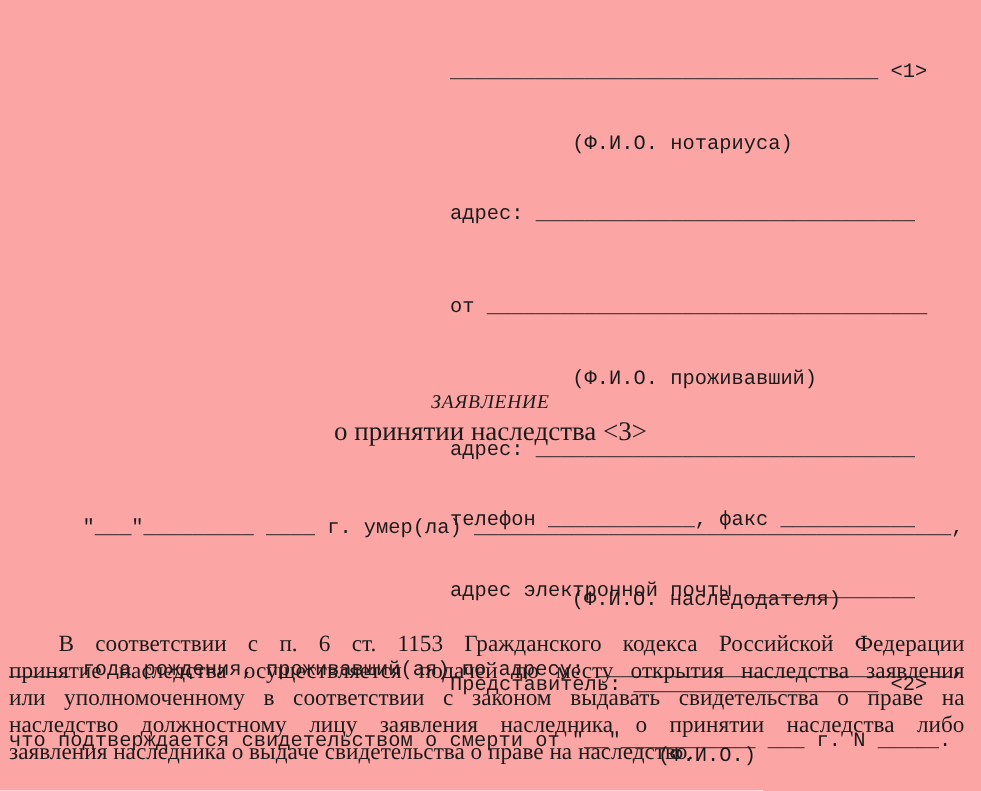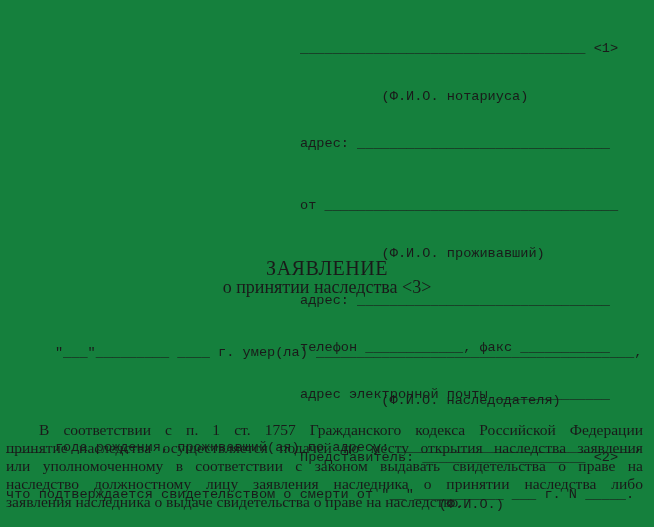--- a/index.html
+++ b/index.html
@@ -1,20 +1,20 @@
 <!DOCTYPE html>
 <html><head>
 <meta charset="utf-8">
 <style>
   html, body { margin: 0; padding: 0; background: #ffffff; }
   .page {
     position: relative;
     width: 654px;
     height: 527px;
-    background: #15803d;
+    background: #fca5a5;
     overflow: hidden;
     color: #1a1a1a;
   }
   .mono {
     font-family: "Liberation Mono", "DejaVu Sans Mono", monospace;
     font-size: 13.6px;
     line-height: 15.7px;
     white-space: pre;
     color: #1a1a1a;
   }
@@ -27,23 +27,24 @@
   .title-block {
     position: absolute;
     left: 0;
     top: 258px;
     width: 654px;
     text-align: center;
     font-family: "Liberation Serif", "DejaVu Serif", serif;
     color: #1a1a1a;
   }
   .doc-title {
-    font-size: 20px;
+    font-size: 13px;
     line-height: 20px;
     letter-spacing: 0.5px;
+    font-style: italic;
   }
   .doc-subtitle {
     font-size: 18px;
     line-height: 19px;
   }
   .statement-block {
     position: absolute;
     left: 6px;
     top: 314px;
   }
@@ -103,21 +104,21 @@
     <div>      "___"_________ ____ г. умер(ла) _______________________________________,</div>
     <div>                                              (Ф.И.О. наследодателя)</div>
     <div>_____ года рождения, проживавший(ая) по адресу: _____________________________,</div>
     <div>что подтверждается свидетельством о смерти от "__"___________ ___ г. N _____.</div>
     
     
     
   </div>
 
   <div class="paragraph-block">
-    <div class="para-line indent">В соответствии с п. 1 ст. 1757 Гражданского кодекса Российской Федерации</div>
+    <div class="para-line indent">В соответствии с п. 6 ст. 1153 Гражданского кодекса Российской Федерации</div>
     <div class="para-line">принятие наследства осуществляется подачей по месту открытия наследства заявления</div>
     <div class="para-line">или уполномоченному в соответствии с законом выдавать свидетельства о праве на</div>
     <div class="para-line">наследство должностному лицу заявления наследника о принятии наследства либо</div>
     <div class="para-line last">заявления наследника о выдаче свидетельства о праве на наследство.</div>
   </div>
 
   <div class="closing-block mono">
     
   </div>
 

